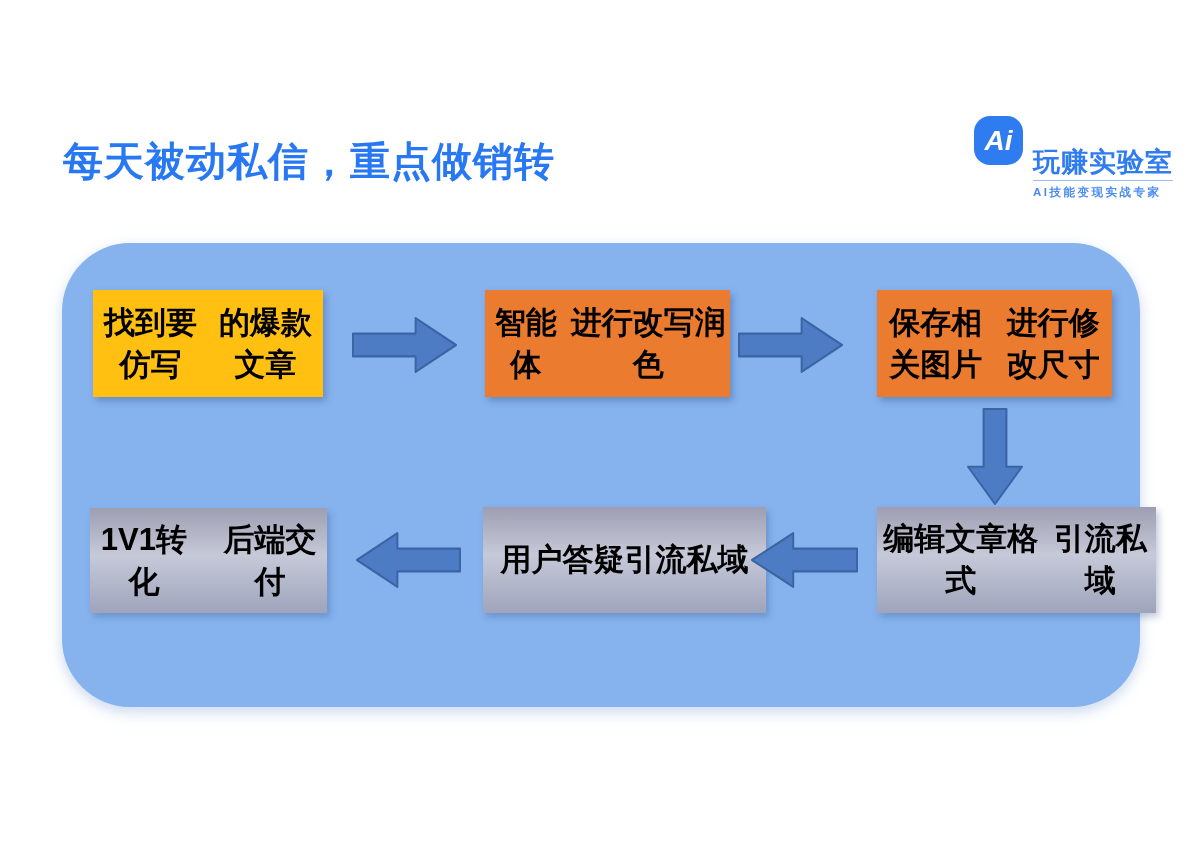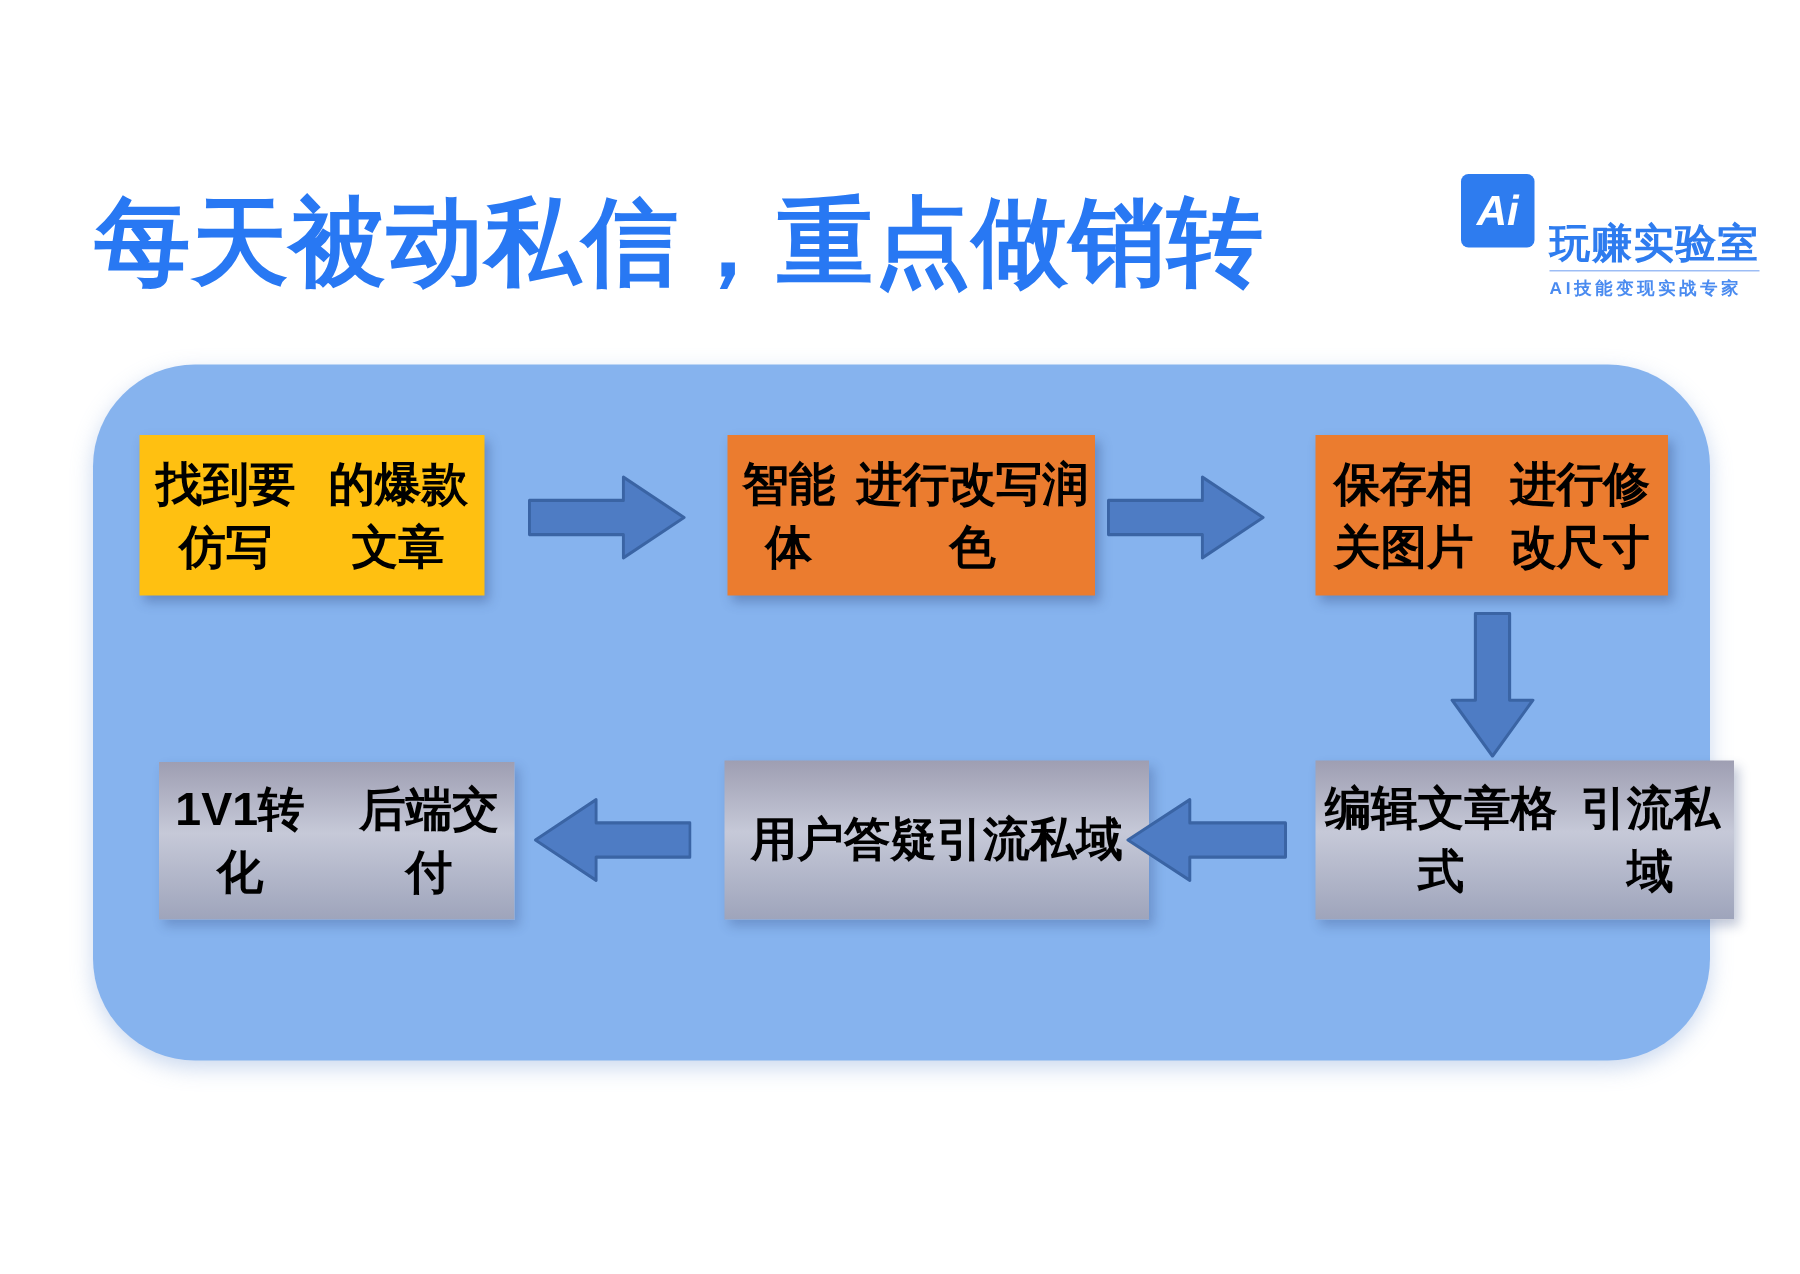--- a/index.html
+++ b/index.html
@@ -11,38 +11,38 @@
     background: #ffffff;
     overflow: hidden;
     font-family: "Liberation Sans", "DejaVu Sans", sans-serif;
   }
 
   
   .slide-title {
     position: absolute;
     left: 63px;
     top: 130px;
-    font-size: 64px;
+    font-size: 40px;
     line-height: 62px;
     font-weight: 900;
     letter-spacing: 1px;
     color: #2878f3;
     white-space: nowrap;
   }
   .logo {
     position: absolute;
     left: 974px;
     top: 116px;
     display: flex;
     align-items: flex-start;
   }
   .logo-icon {
     width: 49px;
     height: 49px;
-    border-radius: 5px;
+    border-radius: 16px;
     background: #2e7cef;
     color: #ffffff;
     font-size: 28px;
     font-weight: 800;
     font-style: italic;
     display: flex;
     align-items: center;
     justify-content: center;
     flex: 0 0 auto;
   }
@@ -95,21 +95,21 @@
   .step.gray {
     background: linear-gradient(180deg, #9e9eb2 0%, #c6c9d8 45%, #9ea4bb 100%);
     box-shadow: 3px 4px 7px rgba(43, 66, 120, 0.28);
   }
 
   #step-1 { left: 93px;  top: 290px; width: 230px; height: 107px; }
   #step-2 { left: 485px; top: 290px; width: 245px; height: 107px; }
   #step-3 { left: 877px; top: 290px; width: 235px; height: 107px; }
   #step-4 { left: 877px; top: 507px; width: 279px; height: 106px; }
   #step-5 { left: 483px; top: 507px; width: 283px; height: 106px; }
-  #step-6 { left: 106px;  top: 508px; width: 237px; height: 105px; gap: 15px; }
+  #step-6 { left: 90px;  top: 508px; width: 237px; height: 105px; gap: 15px; }
 
   .arrow { position: absolute; }
   #arrow-1 { left: 352px; top: 316px; width: 106px; height: 58px; }
   #arrow-2 { left: 738px; top: 316px; width: 106px; height: 58px; }
   #arrow-3 { left: 966px; top: 408px; width: 58px;  height: 98px; }
   #arrow-4 { left: 750px; top: 531px; width: 108px; height: 58px; }
   #arrow-5 { left: 355px; top: 531px; width: 106px; height: 58px; }
   .arrow svg { display: block; width: 100%; height: 100%; }
 </style>
 </head>

